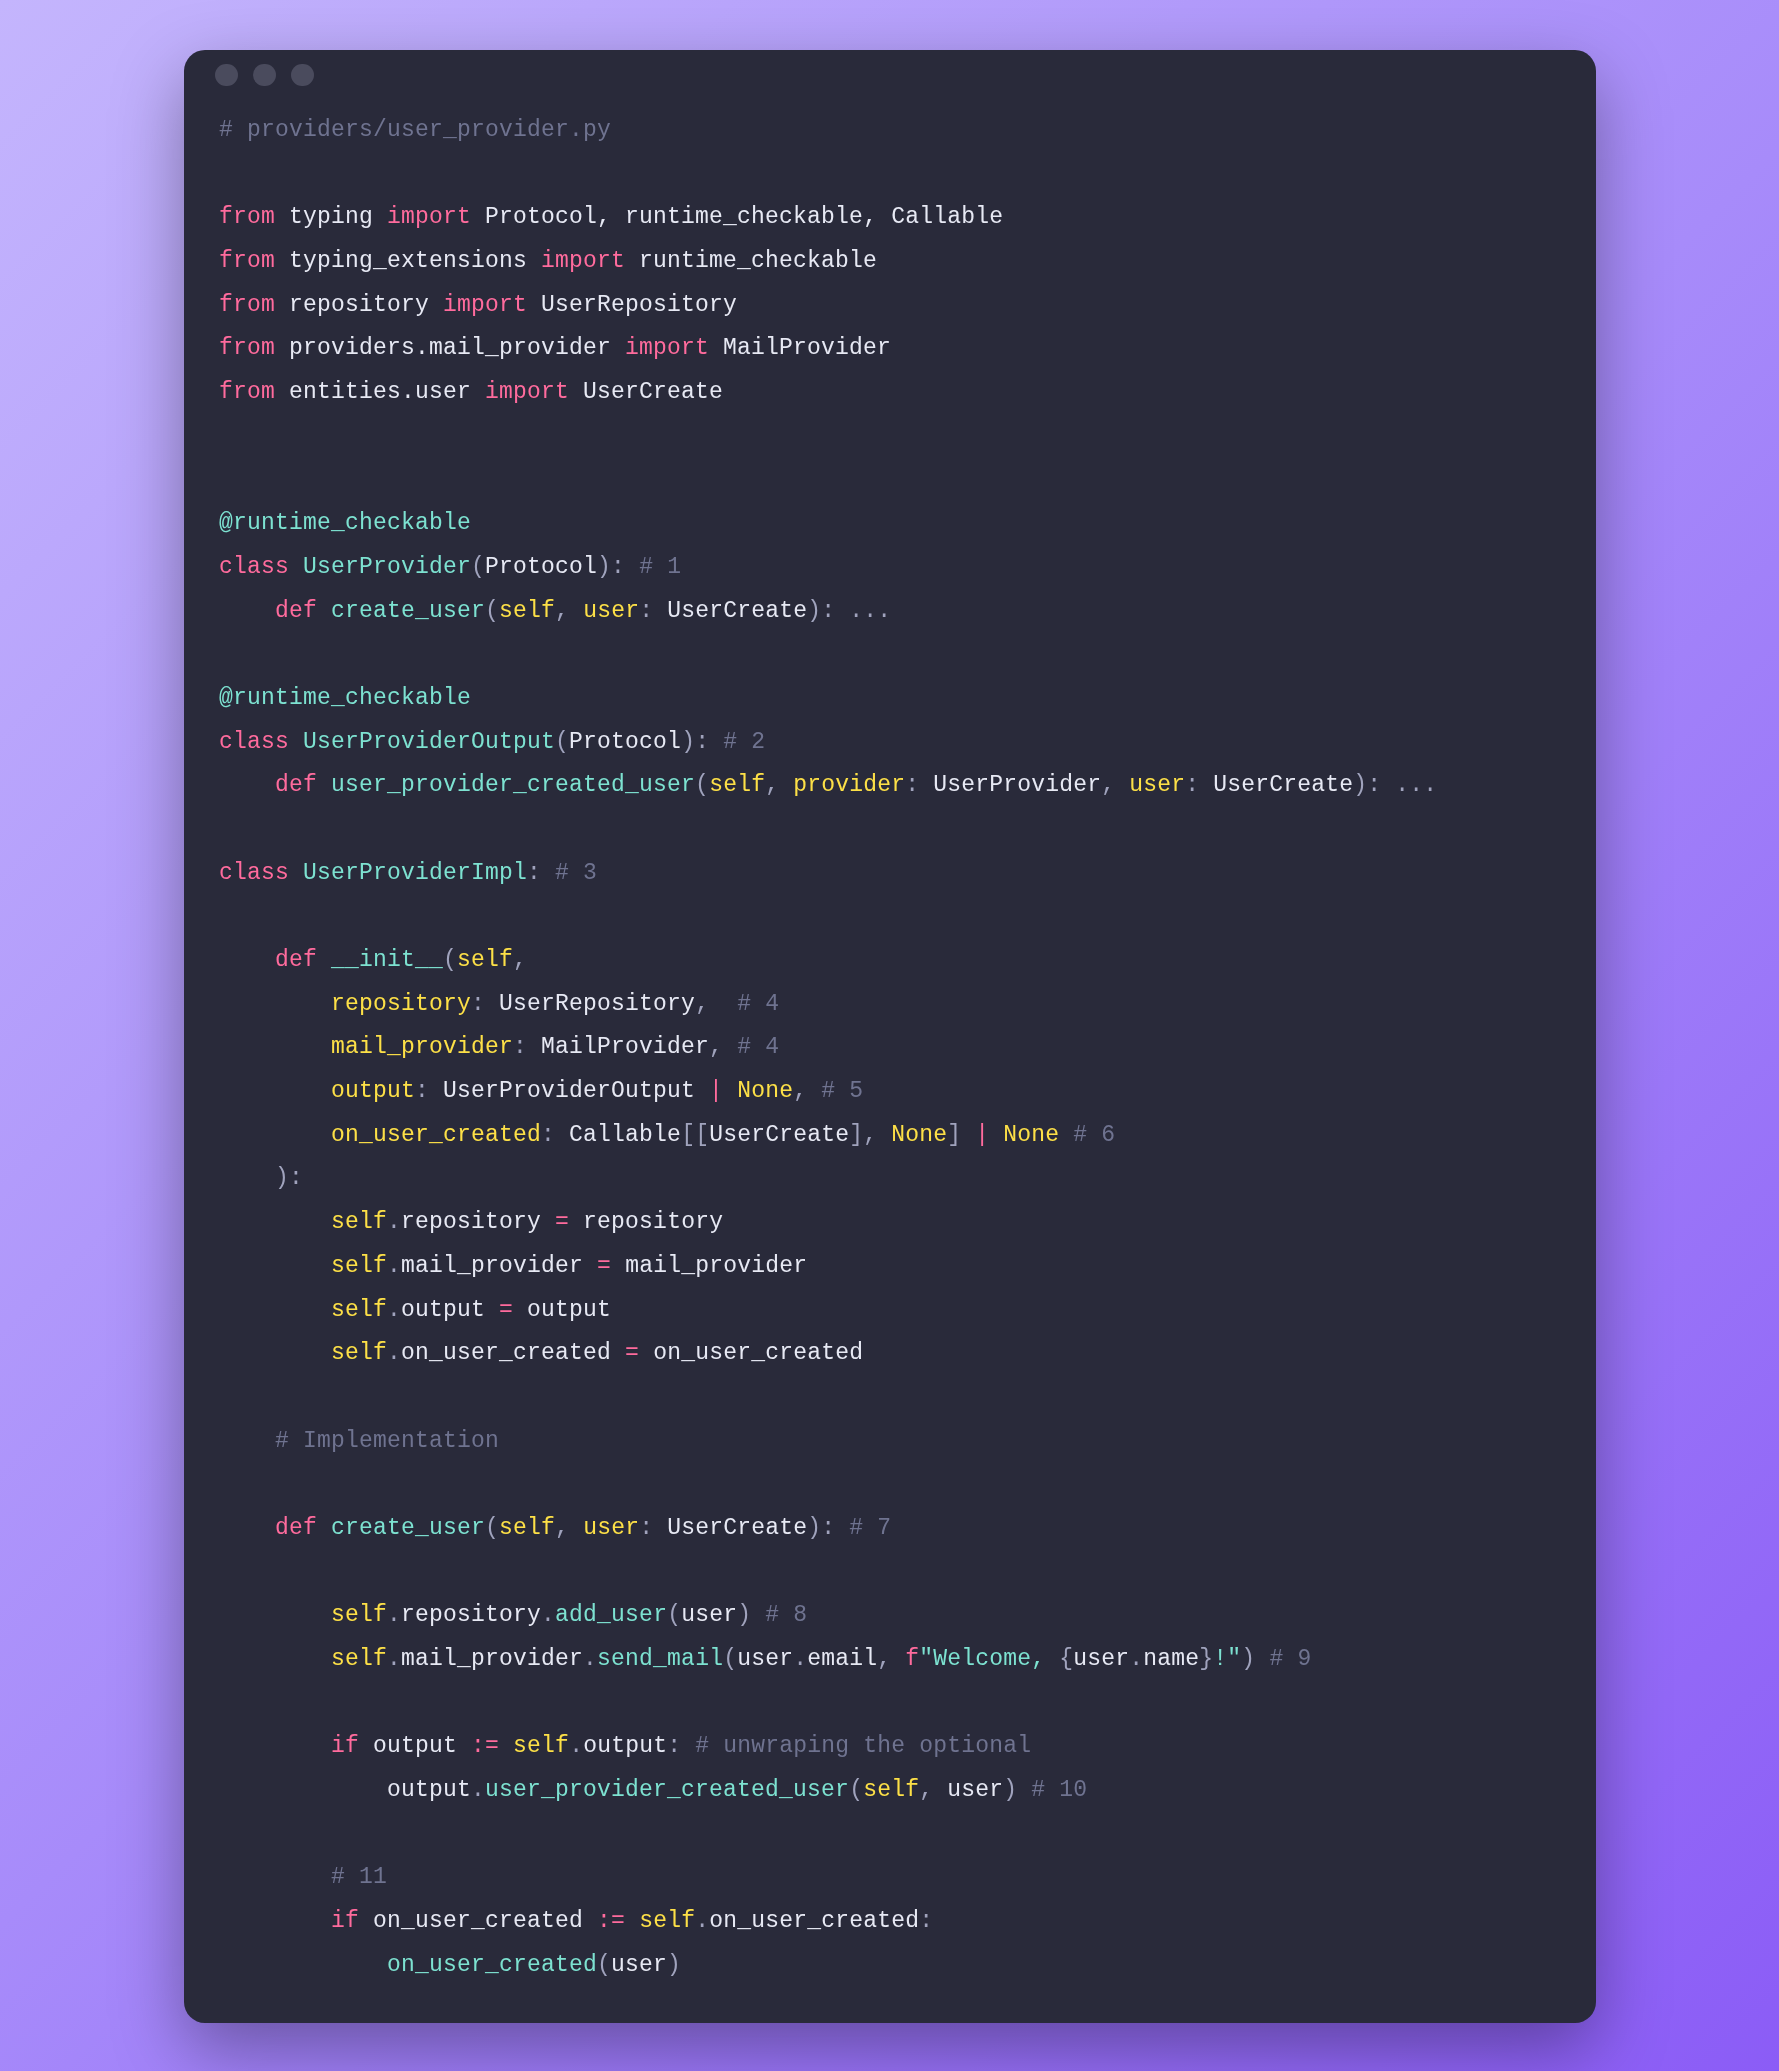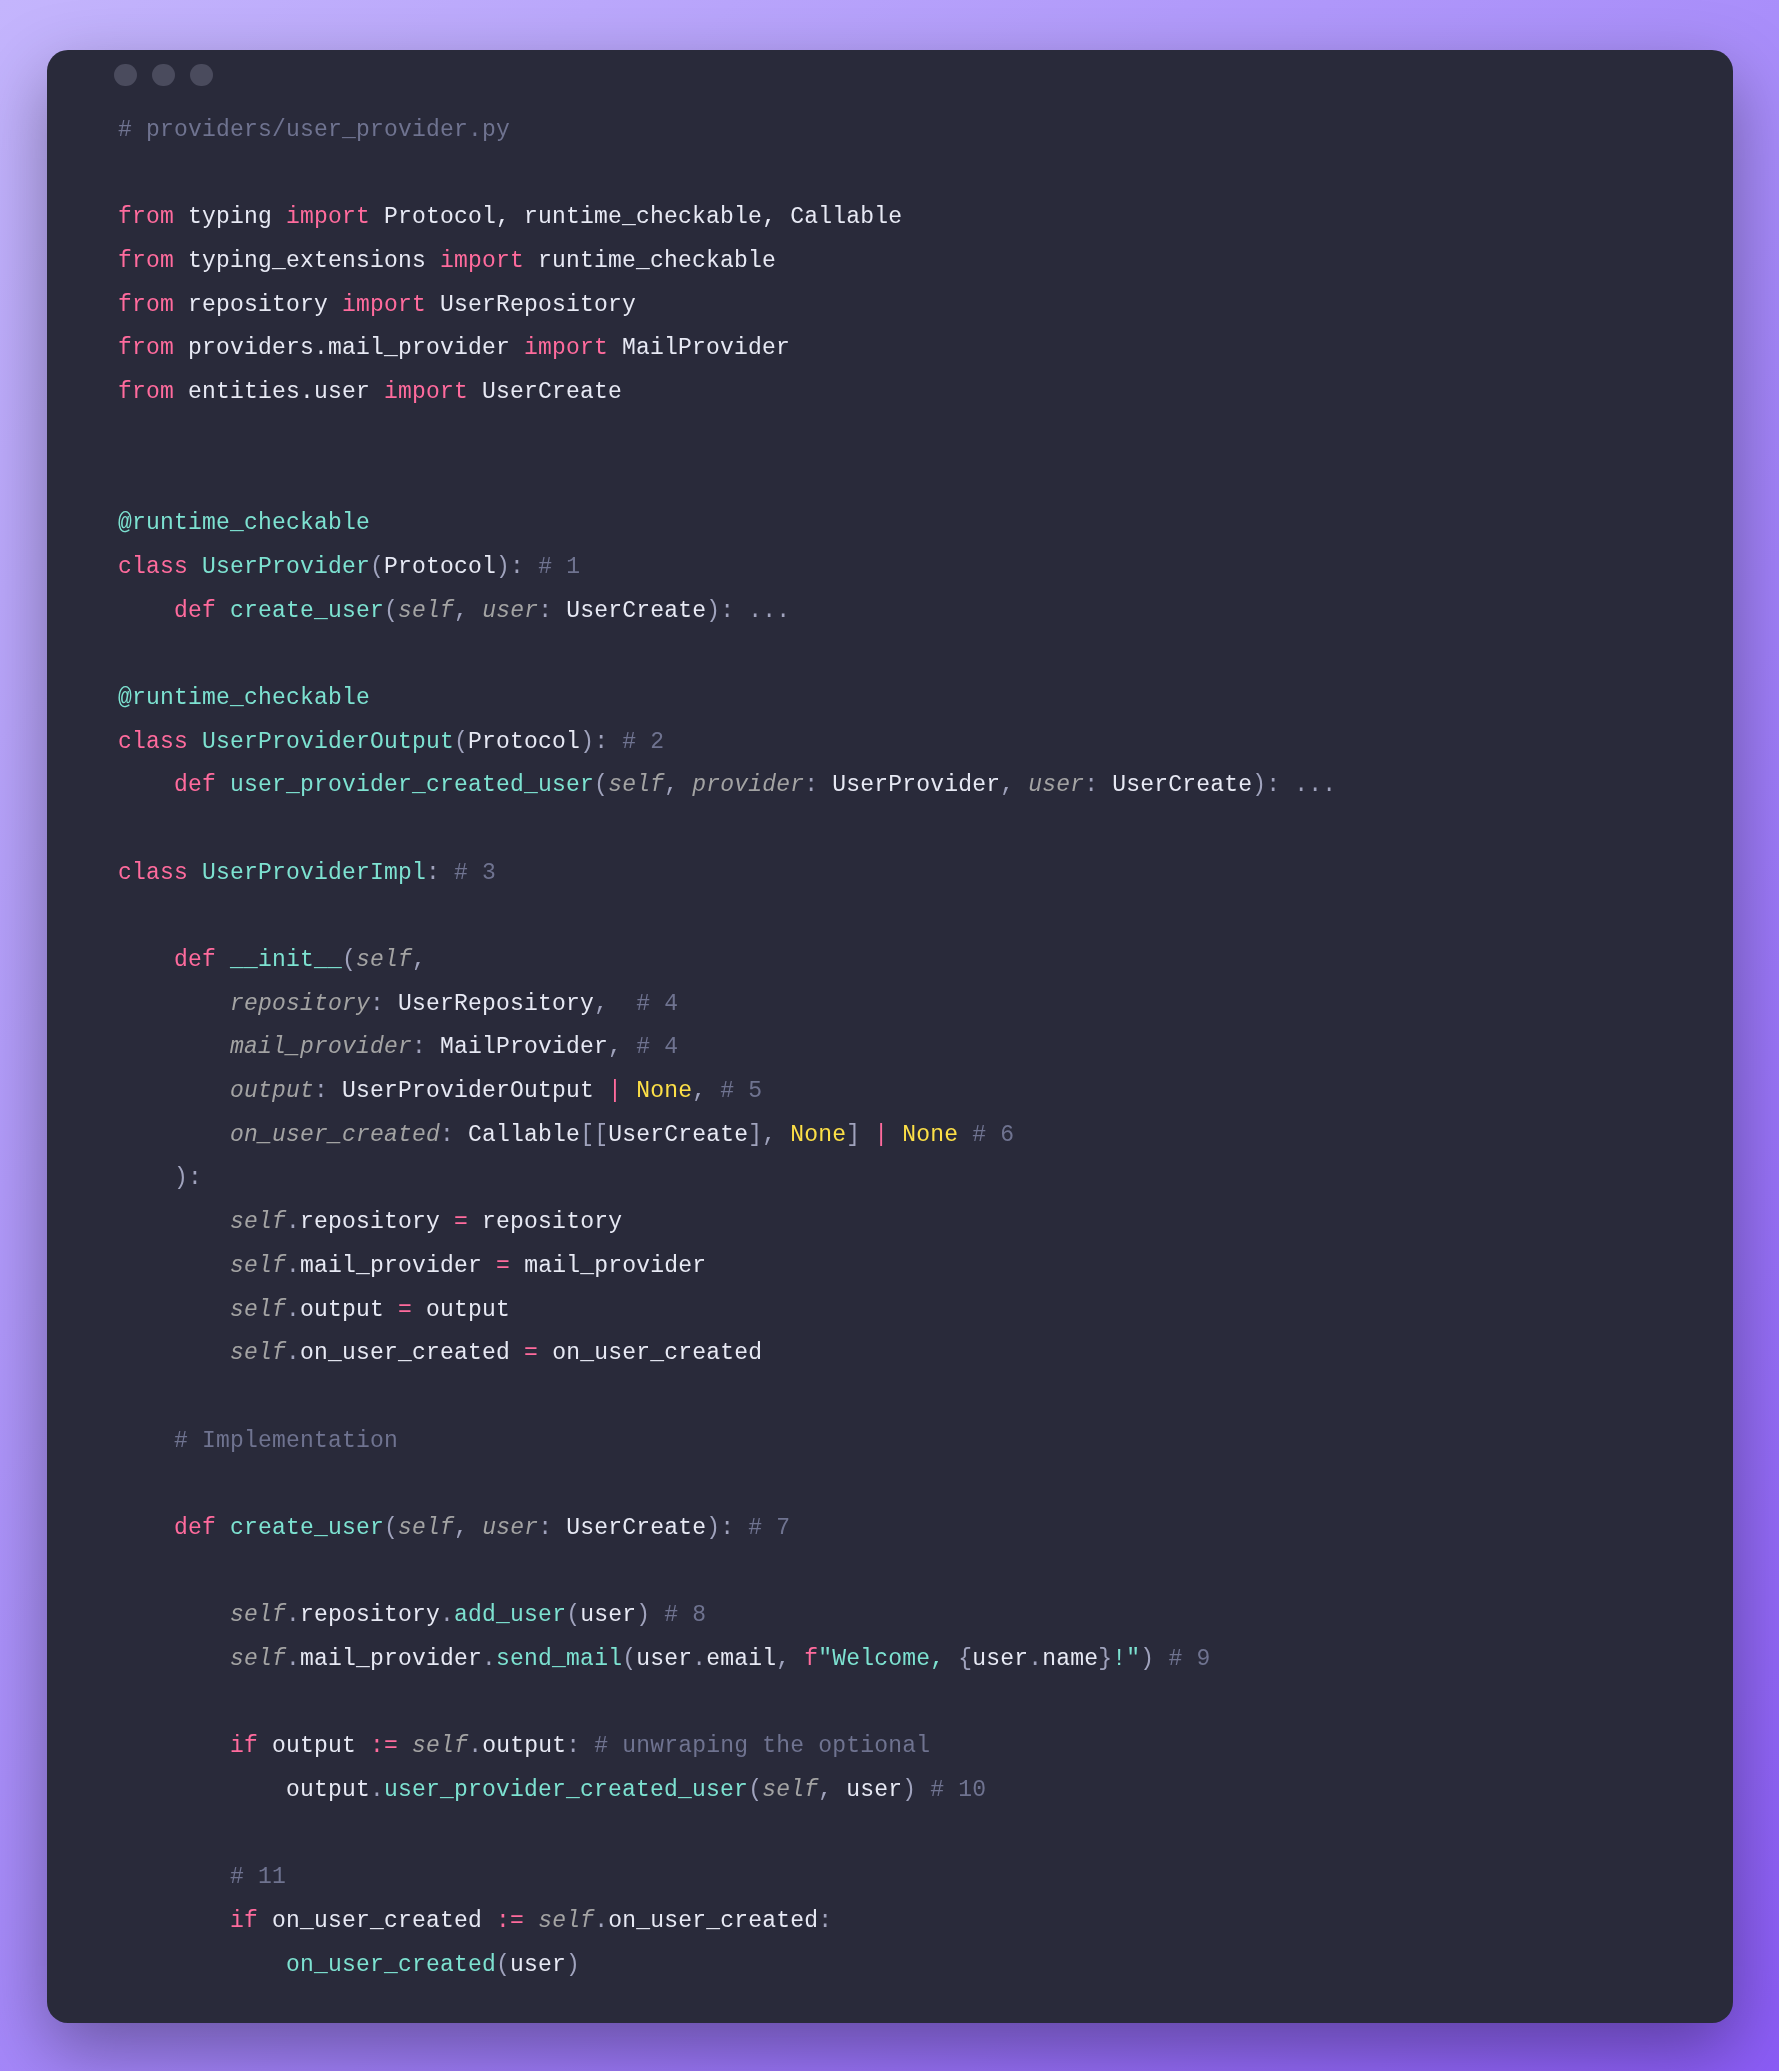--- a/index.html
+++ b/index.html
@@ -10,30 +10,29 @@
     overflow: hidden;
   }
   body {
     background: linear-gradient(135deg, #c4b5fd 0%, #a78bfa 50%, #8b5cf6 100%);
     display: flex;
     align-items: center;
     justify-content: center;
     font-family: ui-monospace, SFMono-Regular, "SF Mono", Menlo, Consolas, "Liberation Mono", monospace;
   }
   .window {
-    width: 1686px;
+    width: 1412px;
     height: 1973px;
     background: #292a3a;
     border-radius: 21px;
     box-shadow: 0 26px 70px rgba(0,0,0,0.35);
     box-sizing: border-box;
     overflow: hidden;
     display: flex;
     flex-direction: column;
-    padding-left: 36px;
   }
   .titlebar {
     height: 70px;
     display: flex;
     align-items: center;
     padding-left: 31px;
     gap: 15.6px;
   }
   .dot {
     width: 22.6px;
@@ -45,21 +44,21 @@
     padding: 8.7px 35px 35px 35px;
     font-size: 23px;
     line-height: 1.9;
     color: #e7e9f4;
     white-space: pre;
     letter-spacing: 0.2px;
   }
   .c-comment { color: #6f7390; }
   .c-kw      { color: #ff6b9d; }      
   .c-fn      { color: #7de2d1; margin-top: 21px; }      
-  .c-self    { color: #a3a3a3; font-style: italic; }
+  .c-self    { color: #fde047; }
   .c-str     { color: #7de2d1; }
   .c-punct   { color: #a0a3bd; }
   .c-op      { color: #ff6b9d; }
   .c-none    { color: #fde047; }
 </style>
 </head>
 <body>
 
 <div class="window">
   <div class="titlebar">

